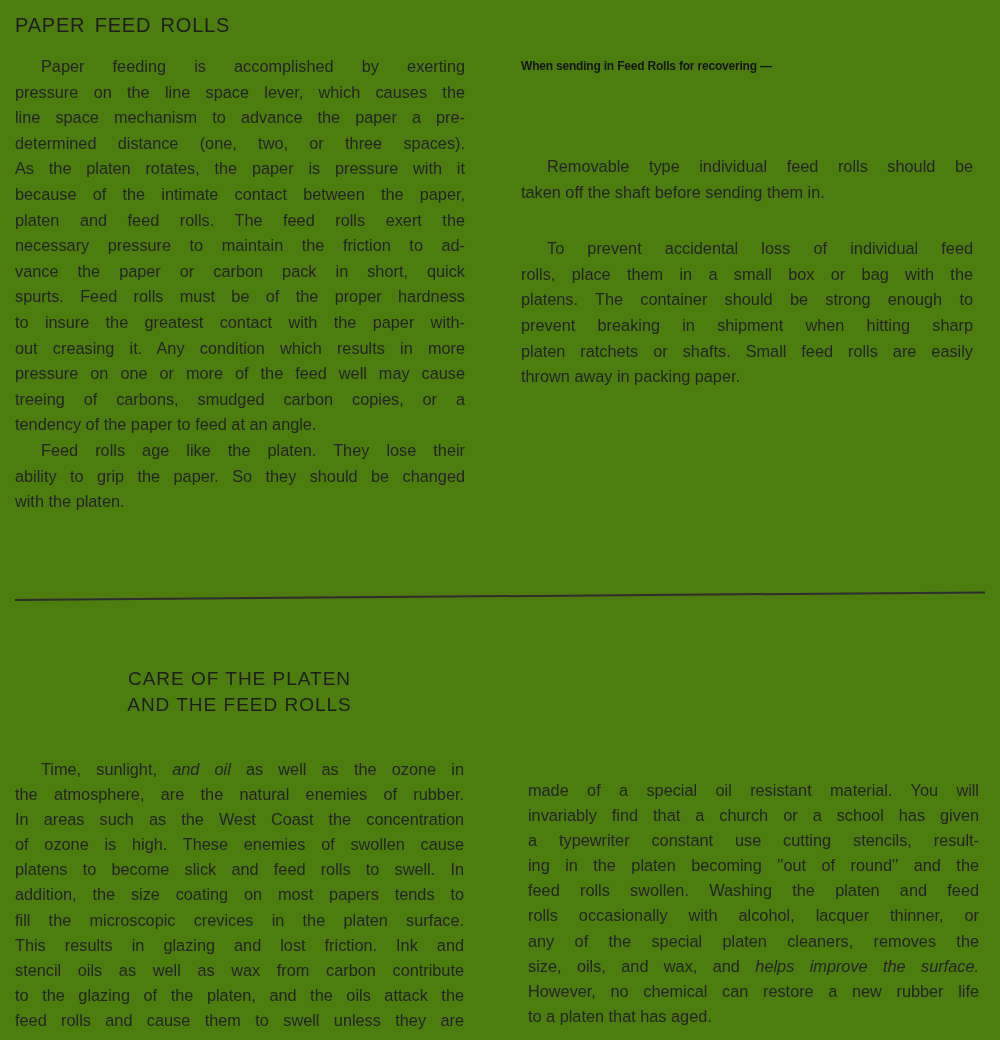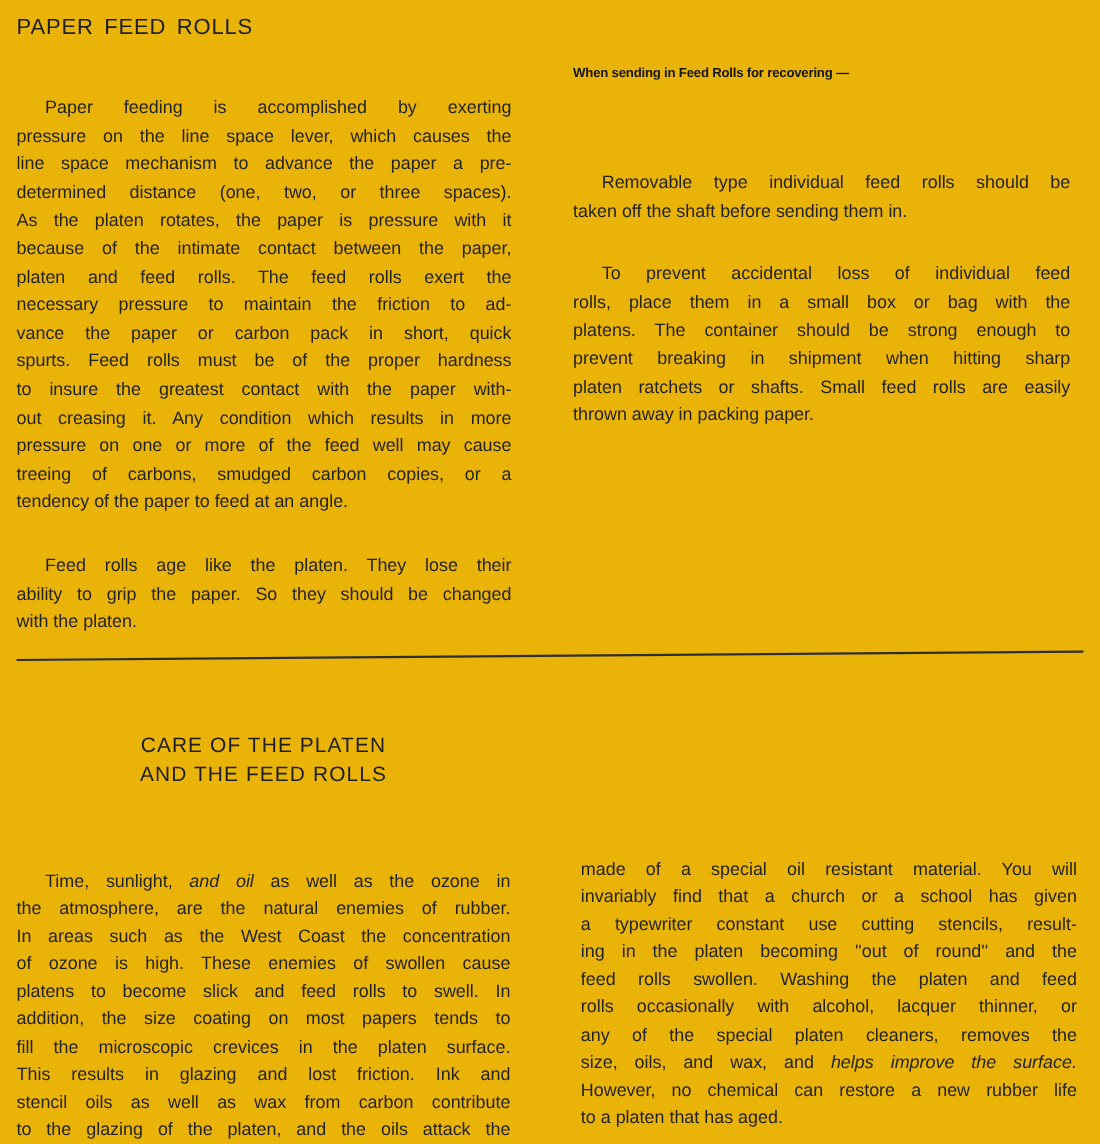--- a/index.html
+++ b/index.html
@@ -4,21 +4,21 @@
 <style>
   html, body {
     margin: 0;
     padding: 0;
     background: #ffffff;
   }
   .page {
     position: relative;
     width: 1000px;
     height: 1040px;
-    background: #eab308;
+    background: #4d7c0f;
     font-family: "Liberation Sans", sans-serif;
     color: #242424;
     overflow: hidden;
   }
   .abs { position: absolute; }
 
   .title {
     left: 15px; top: 14px;
     font-size: 20px;
     letter-spacing: 0.8px;
@@ -60,21 +60,21 @@
     font-size: 19px;
     letter-spacing: 1px;
     line-height: 26px;
     color: #1e1e1e;
   }
 
   .tline {
     text-align: justify;
     text-align-last: justify;
   }
-  .tline.indent { padding-left: 26px; margin-top: 32px; }
+  .tline.indent { padding-left: 26px; }
   .tline.endpara { text-align-last: left; }
   .it { font-style: italic; }
 </style>
 </head>
 <body>
 
 <div class="page">
 
   <div class="abs title">PAPER FEED ROLLS</div>
 

